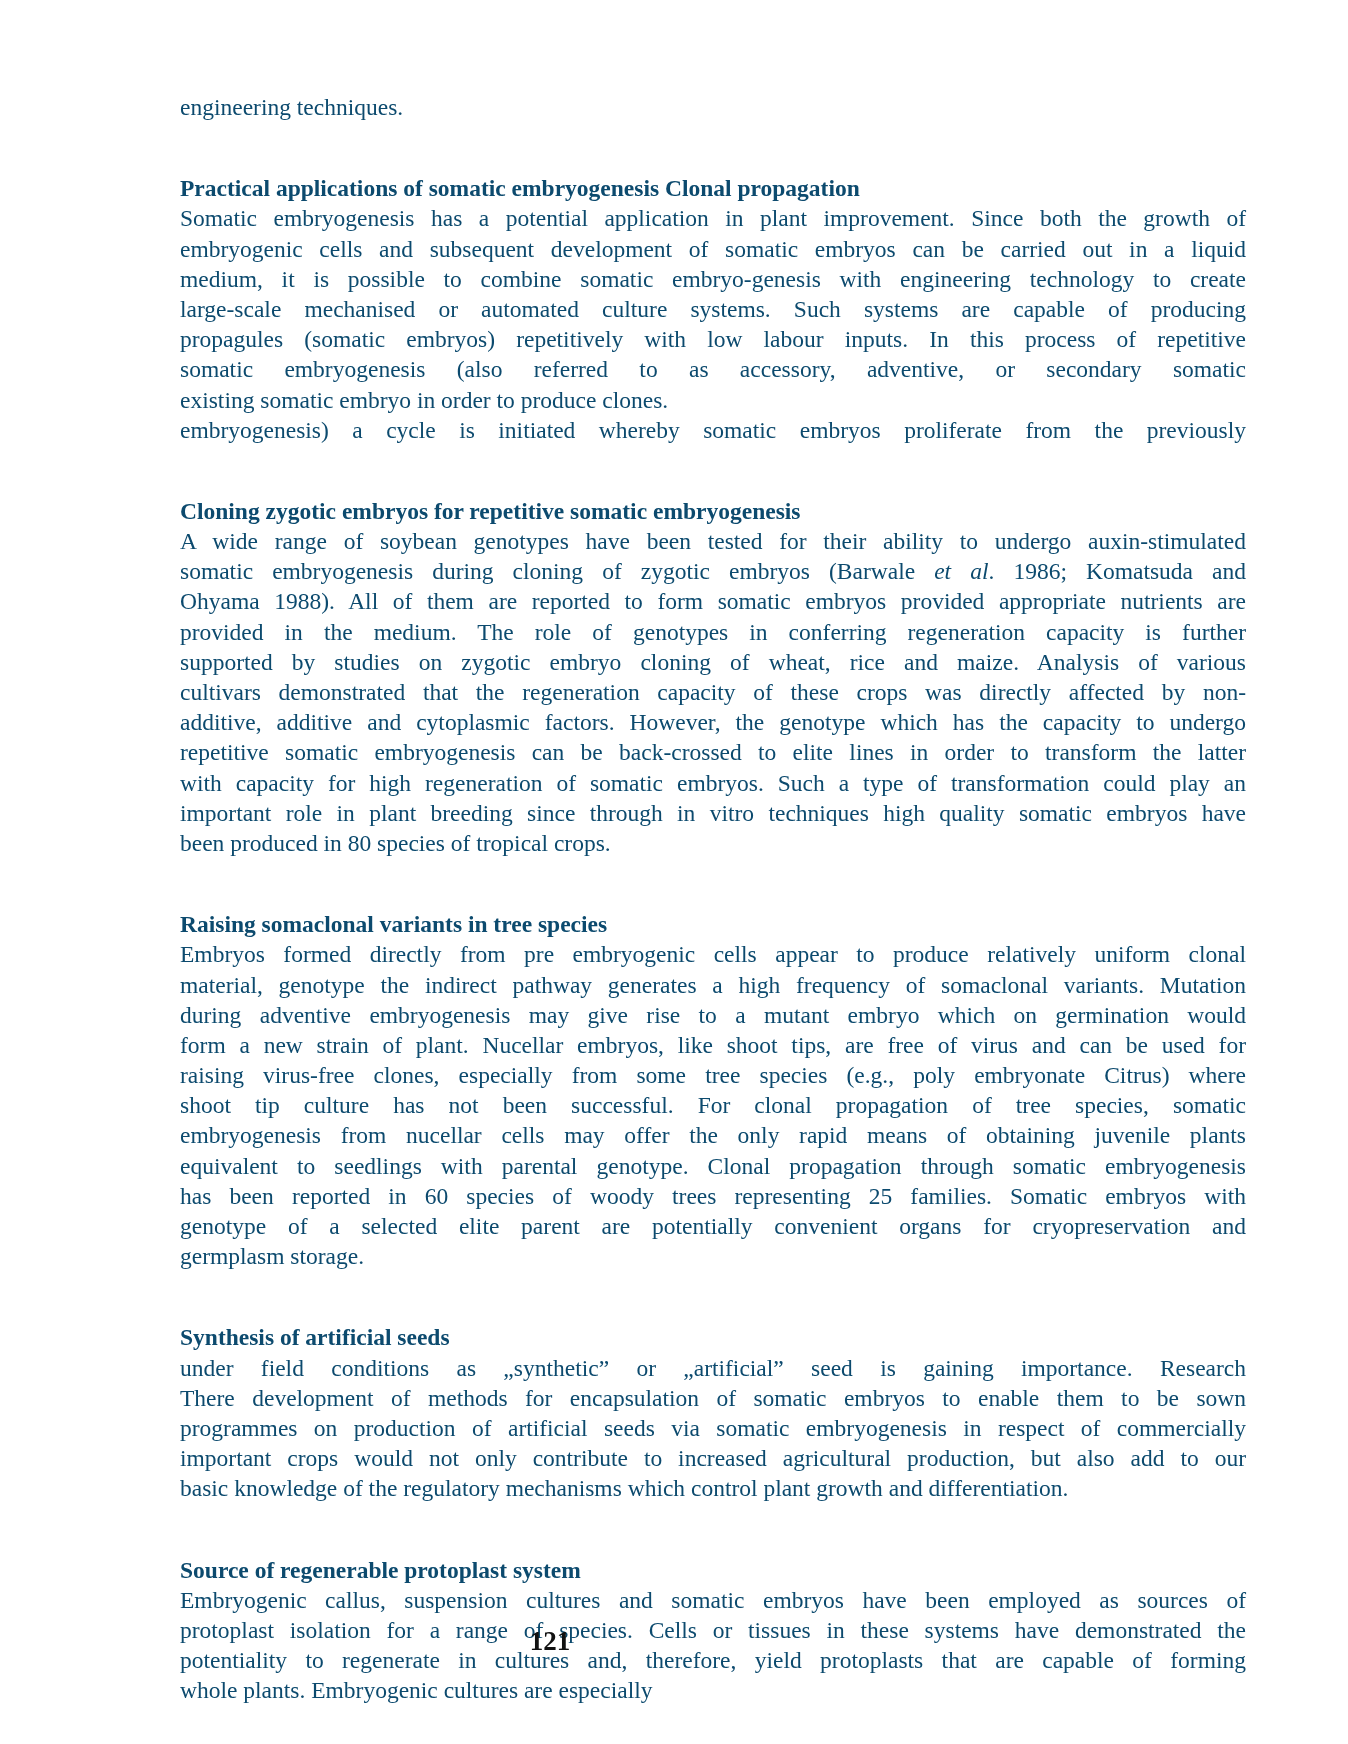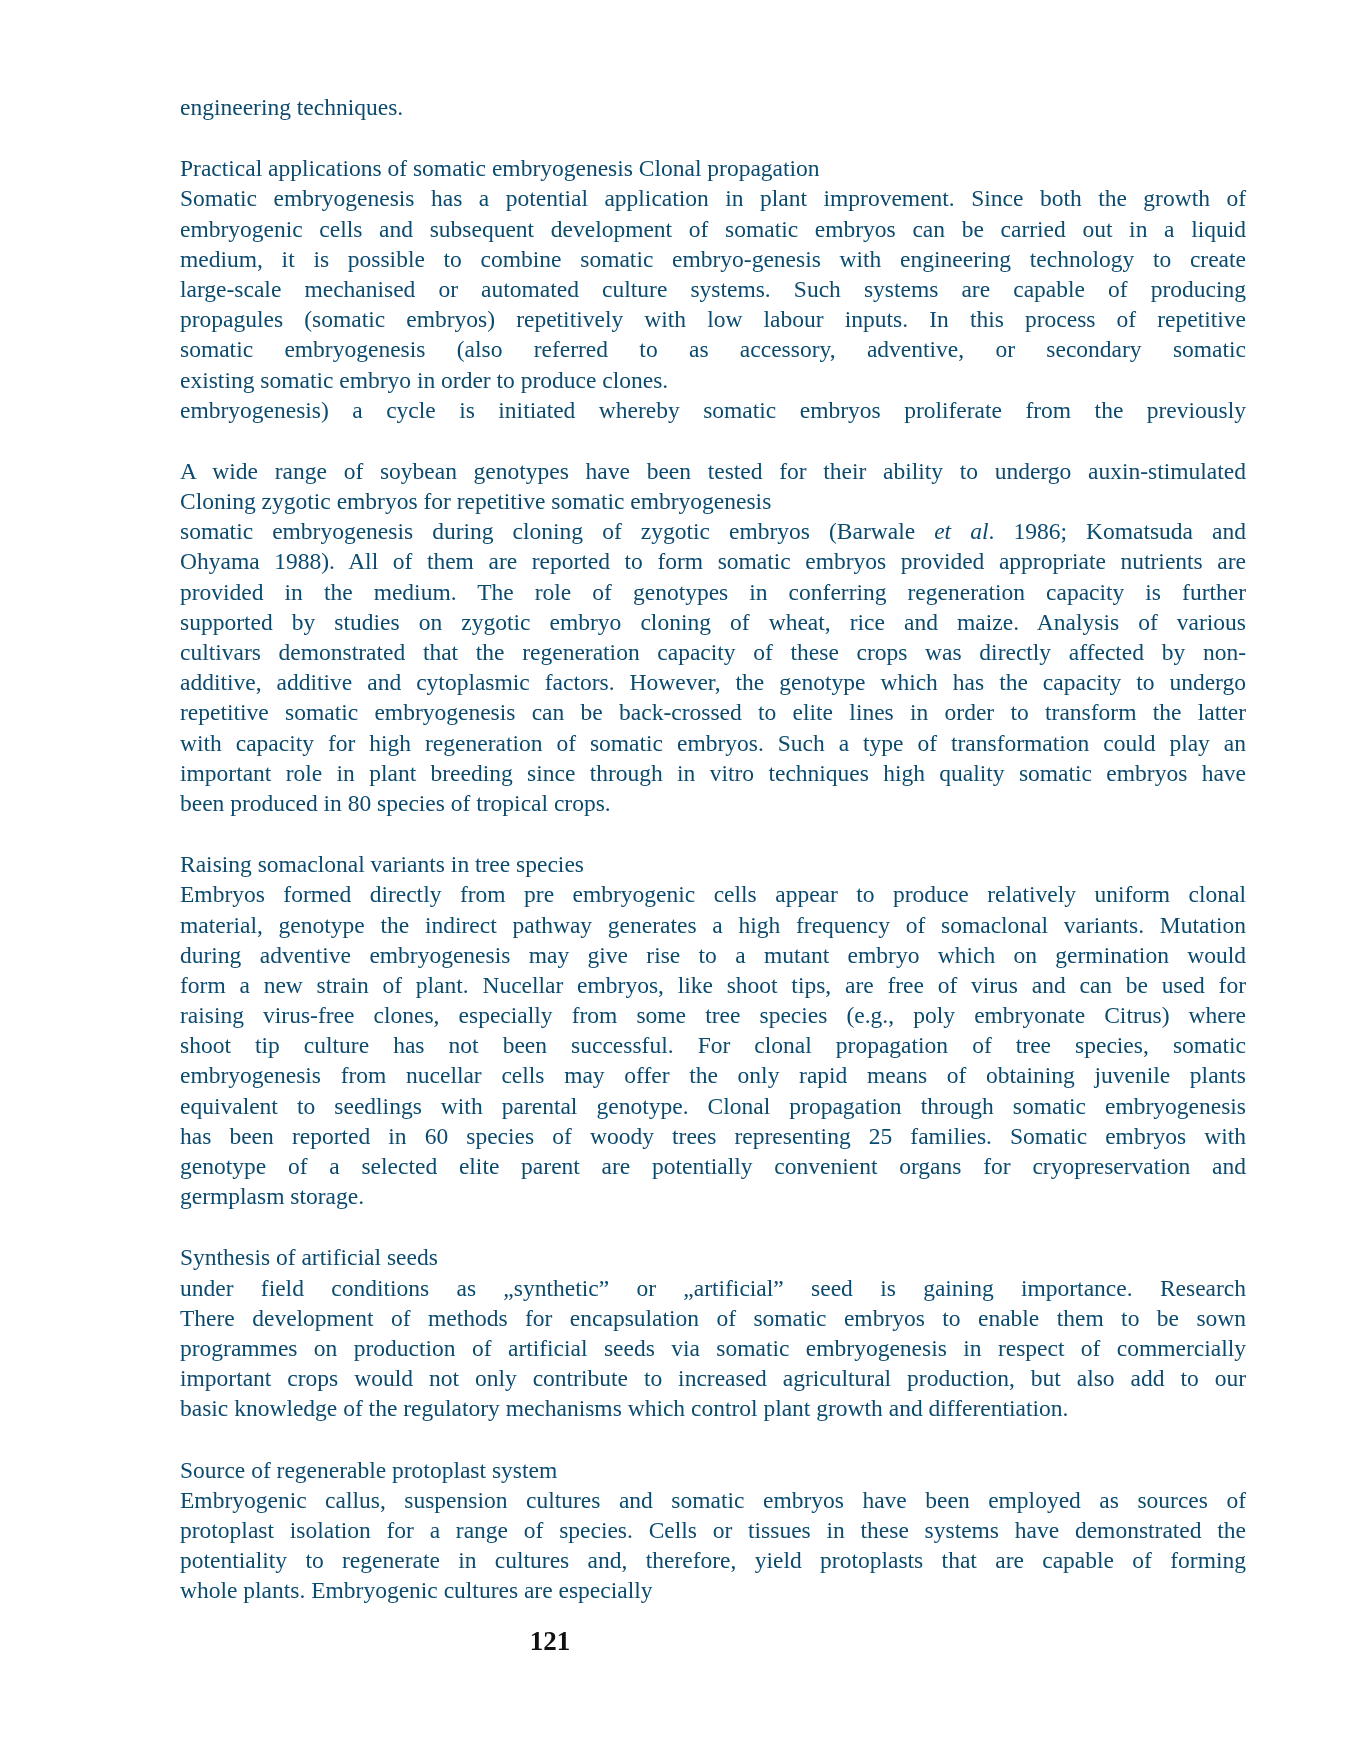--- a/index.html
+++ b/index.html
@@ -7,21 +7,21 @@
   .page {
     position: absolute; left: 180px; top: 92px; width: 1066px;
     font-family: "Liberation Serif", "DejaVu Serif", serif;
     color: #0c4a6e; font-size: 23.5px; line-height: 30.2px;
   }
   .line {
     display: block; height: 30.2px; white-space: nowrap;
     text-align: justify; text-align-last: justify;
   }
   .line.last { text-align-last: left; }
-  .heading { font-weight: normal; text-align-last: left; }
+  .heading { font-weight: bold; text-align-last: left; margin-top: 20px; }
   .gap { height: 31px; }
   .section { margin: 0; }
   .page-number {
     position: absolute; left: 0; width: 1100px; top: 1626px;
     text-align: center; font-family: "Liberation Serif", "DejaVu Serif", serif;
     font-weight: bold; font-size: 27px; color: #111111;
   }
   em { font-style: italic; }
 </style>
 </head>
@@ -38,22 +38,22 @@
     <span class="line">medium, it is possible to combine somatic embryo-genesis with engineering technology to create</span>
     <span class="line">large-scale mechanised or automated culture systems. Such systems are capable of producing</span>
     <span class="line">propagules (somatic embryos) repetitively with low labour inputs. In this process of repetitive</span>
     <span class="line">somatic embryogenesis (also referred to as accessory, adventive, or secondary somatic</span>
     <span class="line last">existing somatic embryo in order to produce clones.</span>
     <span class="line">embryogenesis) a cycle is initiated whereby somatic embryos proliferate from the previously</span>
   </div>
   <div class="gap"></div>
 
   <div class="section">
+    <span class="line heading">Cloning zygotic embryos for repetitive somatic embryogenesis</span>
     <span class="line">A wide range of soybean genotypes have been tested for their ability to undergo auxin-stimulated</span>
-    <span class="line heading">Cloning zygotic embryos for repetitive somatic embryogenesis</span>
     <span class="line"><span>somatic embryogenesis during cloning of zygotic embryos (Barwale </span><em>et al</em><span>. 1986; Komatsuda and</span></span>
     <span class="line">Ohyama 1988). All of them are reported to form somatic embryos provided appropriate nutrients are</span>
     <span class="line">provided in the medium. The role of genotypes in conferring regeneration capacity is further</span>
     <span class="line">supported by studies on zygotic embryo cloning of wheat, rice and maize. Analysis of various</span>
     <span class="line">cultivars demonstrated that the regeneration capacity of these crops was directly affected by non-</span>
     <span class="line">additive, additive and cytoplasmic factors. However, the genotype which has the capacity to undergo</span>
     <span class="line">repetitive somatic embryogenesis can be back-crossed to elite lines in order to transform the latter</span>
     <span class="line">with capacity for high regeneration of somatic embryos. Such a type of transformation could play an</span>
     <span class="line">important role in plant breeding since through in vitro techniques high quality somatic embryos have</span>
     <span class="line last">been produced in 80 species of tropical crops.</span>

